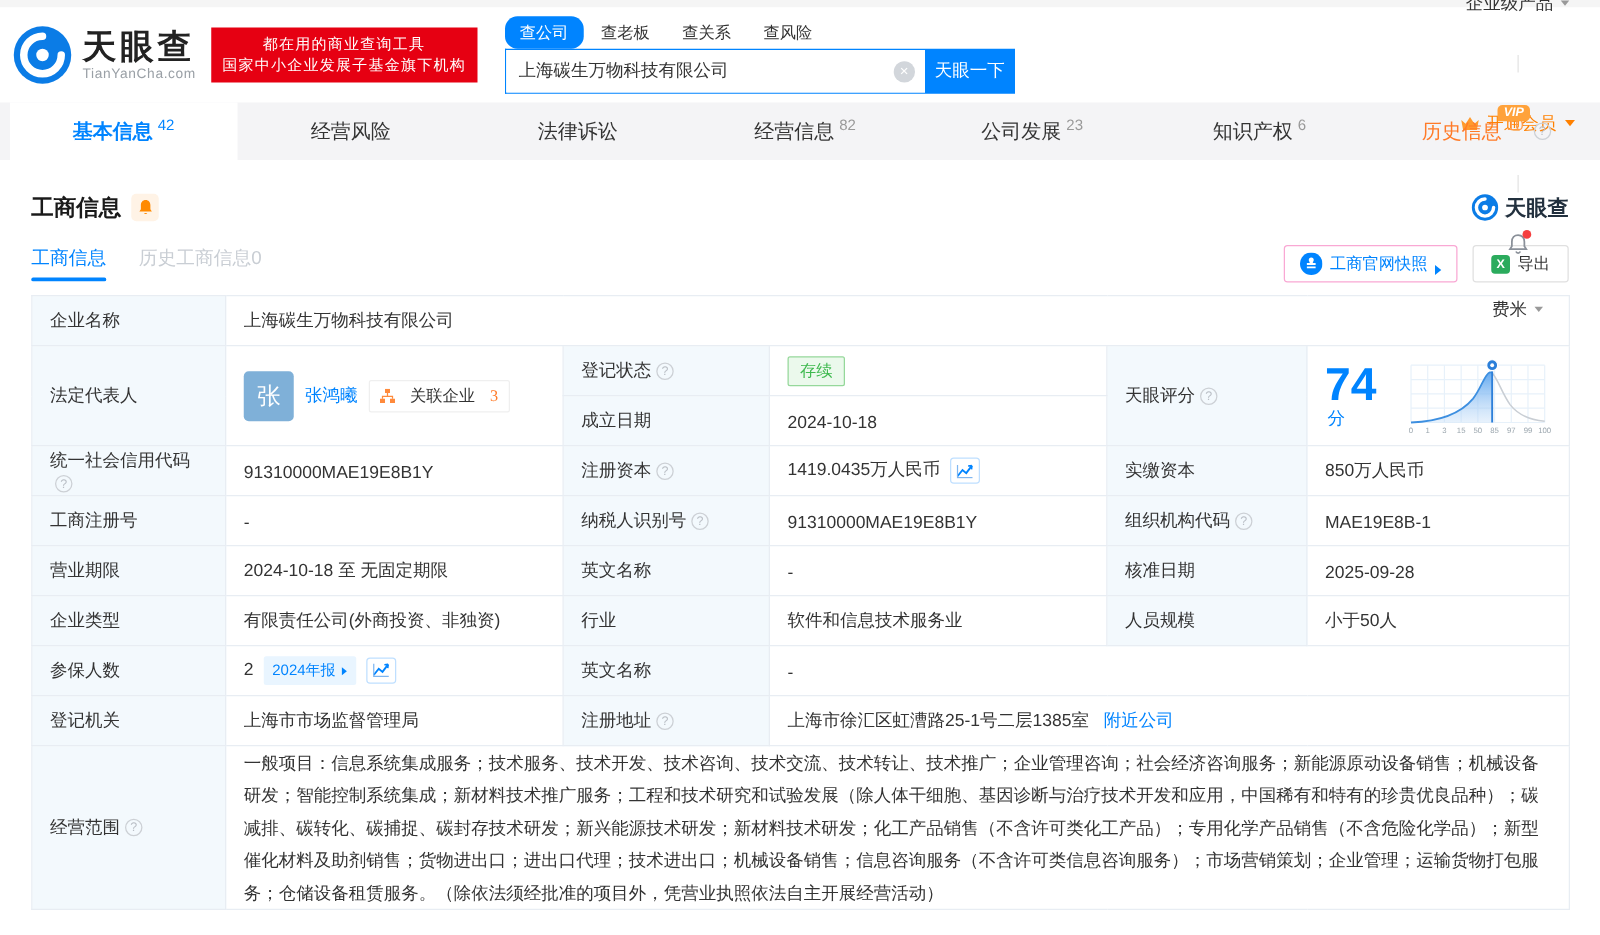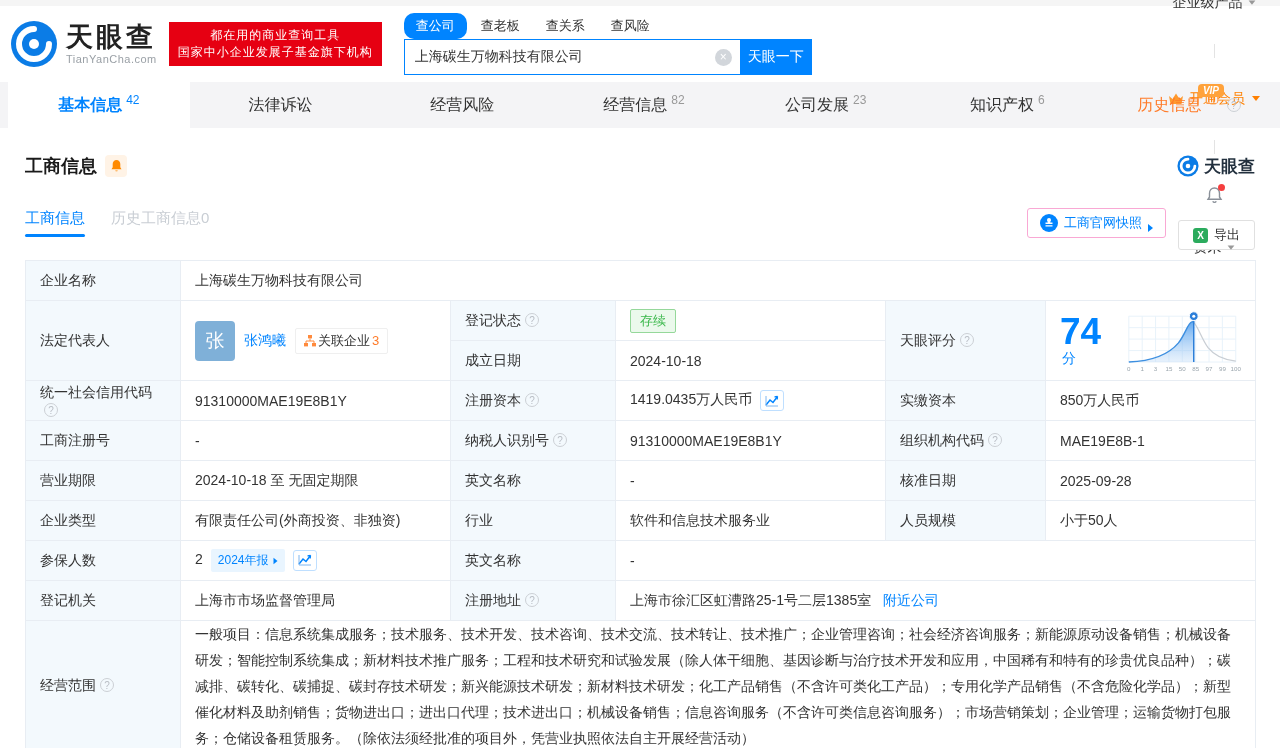--- a/index.html
+++ b/index.html
@@ -72,38 +72,38 @@
   .subtab { font-size:15px; margin-right:26px; cursor:pointer; padding-bottom:9px; position:relative; }
   .subtab.active { color:#0084ff; }
   .subtab.active::after { content:""; position:absolute; left:0; right:0; bottom:0; height:3px; background:#0084ff; border-radius:2px; }
   .subtab.dim { color:#c9ced4; }
   .actions { margin-left:auto; display:flex; gap:12px; align-items:center; }
   .btn-snapshot { display:flex; align-items:flex-end; gap:6px; border:1px solid #f9a8d4; color:#0084ff;
                   font-size:13px; border-radius:3px; padding:5px 12px; background:#fff; cursor:pointer; }
   .tri-r { width:0; height:0; border-top:4px solid transparent; border-bottom:4px solid transparent;
            border-left:5px solid #0084ff; display:inline-block; }
   .btn-export { display:flex; align-items:center; gap:6px; border:1px solid #e0e0e0; color:#333;
-                font-size:13px; border-radius:3px; padding:5px 14px; background:#fff; cursor:pointer;margin-top:24px; }
+                font-size:13px; border-radius:3px; padding:5px 14px; background:#fff; cursor:pointer; }
   .xls { width:15px; height:15px; background:#2bab5d; border-radius:3px; color:#fff; font-size:10px;
          font-weight:bold; text-align:center; line-height:15px; }
   .xls::after { content:"X"; }
 
   
   table.info { border-collapse:collapse; table-layout:fixed; width:1230px; margin:4px 25px 0 25px; }
   table.info td { border:1px solid #e8edf3; font-size:14px; color:#333; padding:0 14px; height:40px; }
   td.lbl { background:#f3f9fd; }
   .val-link { color:#0084ff; cursor:pointer; }
   .dash {}
   .status { display:inline-block; background:#ebf9ec; border:1px solid #95d89a; color:#3eb94e;
             font-size:13px; padding:2px 9px; border-radius:2px; }
   .rep { display:flex; align-items:center; gap:9px; }
   .avatar { width:40px; height:40px; border-radius:4px; background:#7fb0d8; color:#fff; font-size:19px;
             display:flex; align-items:center; justify-content:center; flex:none; }
-  .relbadge { display:inline-flex; align-items:center; gap:2px; border:1px solid #efefef; border-radius:2px;
-              padding:3px 8px; font-size:13px; cursor:pointer; background:#fff; }
+  .relbadge { display:inline-flex; align-items:center; gap:12px; border:1px solid #efefef; border-radius:2px;
+              padding:3px 8px; font-size:13px; cursor:pointer; background:#fff;font-family:Liberation Serif, serif; }
   .relbadge .n { color:#ff7b29; }
   .trendbox { display:inline-flex; align-items:center; justify-content:center; width:24px; height:21px;
               border:1px solid #bfdfff; border-radius:3px; vertical-align:middle; margin-left:8px; cursor:pointer; background:#fff; }
   .report-badge { display:inline-flex; align-items:center; gap:4px; background:#e9f5ff; color:#0084ff;
                   font-size:12px; padding:3px 7px; border-radius:2px; margin-left:8px; cursor:pointer; }
   .report-badge .tri-r { transform:scale(.8); }
   .scorecell { display:flex; align-items:center; gap:10px; }
   .score-num { font-size:37px; font-weight:bold; color:#0084ff; line-height:1; }
   .score-unit { font-size:14px; color:#0084ff; margin-left:2px; }
   td.scope-val { padding:12px 16px; line-height:26px; font-size:14px; }
@@ -191,24 +191,24 @@
     </span>
   </nav>
 </header>
 
 <div class="tabbar">
   <div class="tab active">
     <span>基本信息</span>
     <span class="cnt">42</span>
   </div>
   <div class="tab">
+    <span>经营风险</span>
+  </div>
+  <div class="tab">
     <span>法律诉讼</span>
-  </div>
-  <div class="tab">
-    <span>经营风险</span>
   </div>
   <div class="tab">
     <span>经营信息</span>
     <span class="cnt">82</span>
   </div>
   <div class="tab">
     <span>公司发展</span>
     <span class="cnt">23</span>
   </div>
   <div class="tab">

